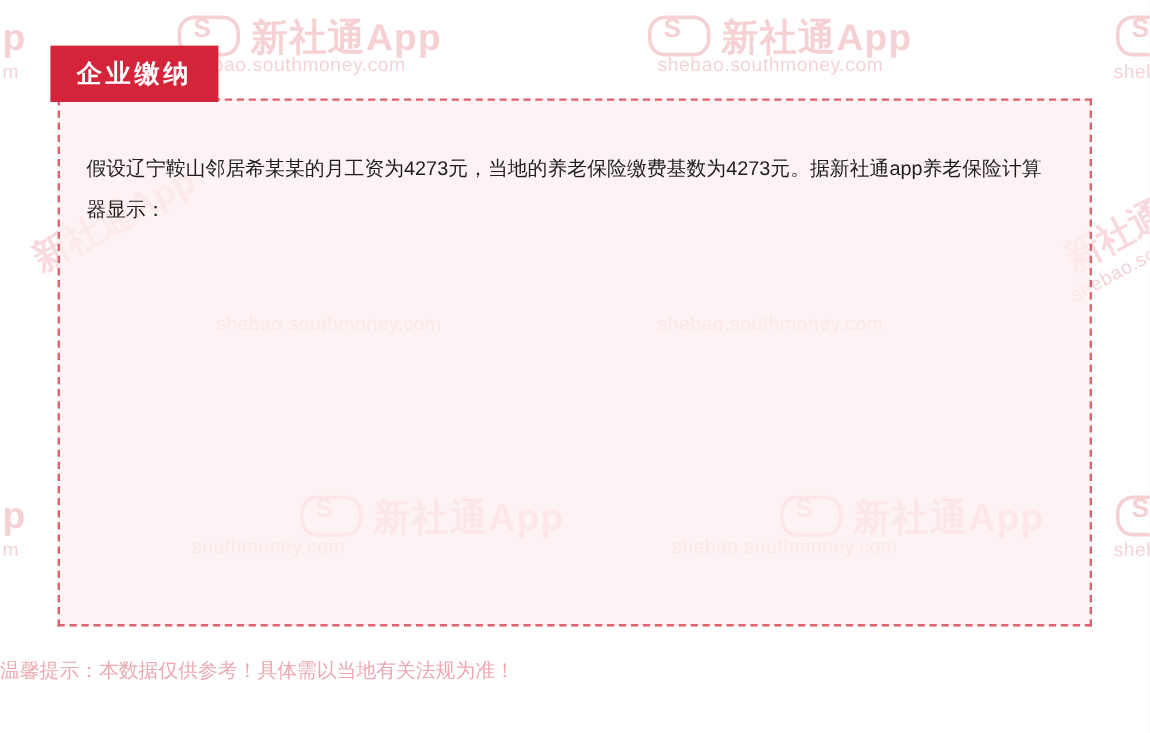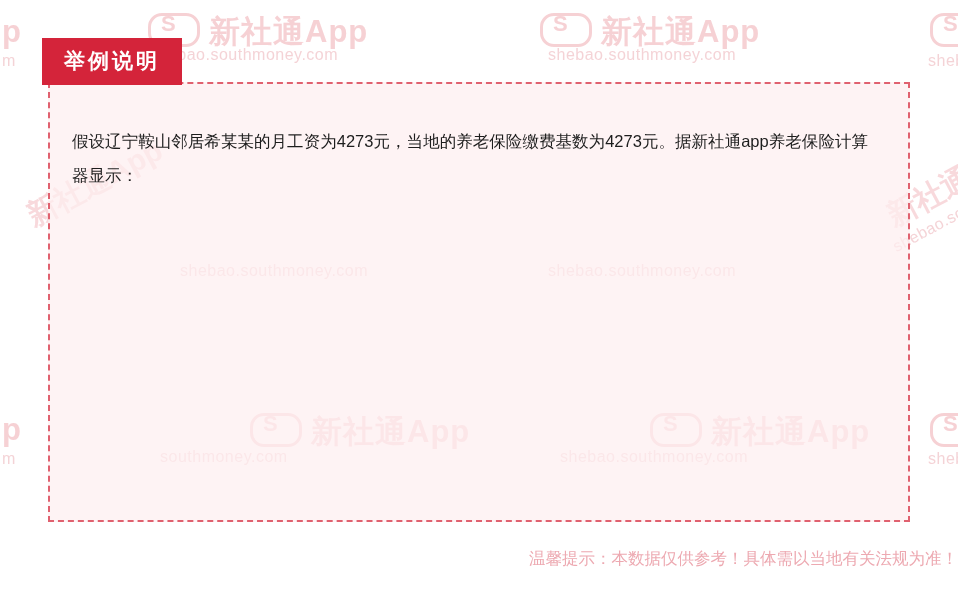--- a/index.html
+++ b/index.html
@@ -118,21 +118,21 @@
   }
   .para:last-child {
     margin-bottom: 0;
   }
 
   .footnote {
     position: absolute;
     left: 0;
     right: 0;
     top: 548px;
-    text-align: right;
+    text-align: left;
     color: #eda9b1;
     font-size: 16.5px;
     z-index: 3;
     font-family: "Liberation Sans", sans-serif;
   }
 </style>
 </head>
 <body>
 
 <div class="watermark-layer">
@@ -170,21 +170,21 @@
   <div class="wm wm-title" style="left:930px; top:8px;">
     <span class="wm-logo"></span>
   </div>
   <div class="wm wm-title" style="left:930px; top:408px;">
     <span class="wm-logo"></span>
   </div>
 </div>
 
 <div class="page">
 
-  <div class="badge">举例说明</div>
+  <div class="badge">企业缴纳</div>
 
   <div class="panel">
     <div class="panel-inner">
       <p class="para">假设辽宁鞍山邻居希某某的月工资为4273元，当地的养老保险缴费基数为4273元。据新社通app养老保险计算器显示：</p>
     </div>
   </div>
 
   <div class="footnote">温馨提示：本数据仅供参考！具体需以当地有关法规为准！</div>
 
 </div>

